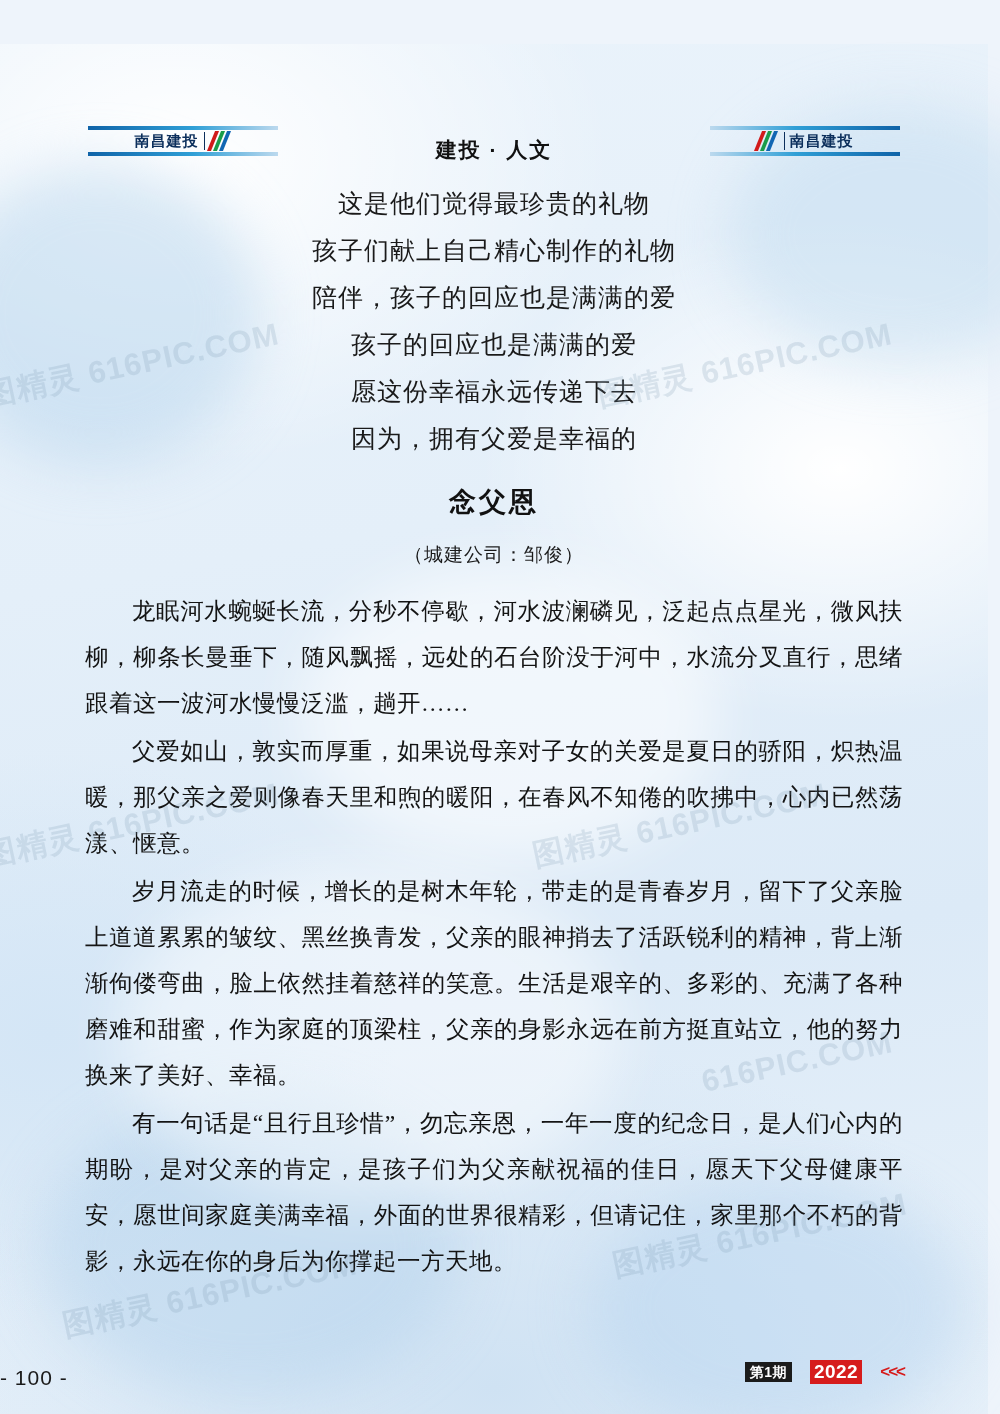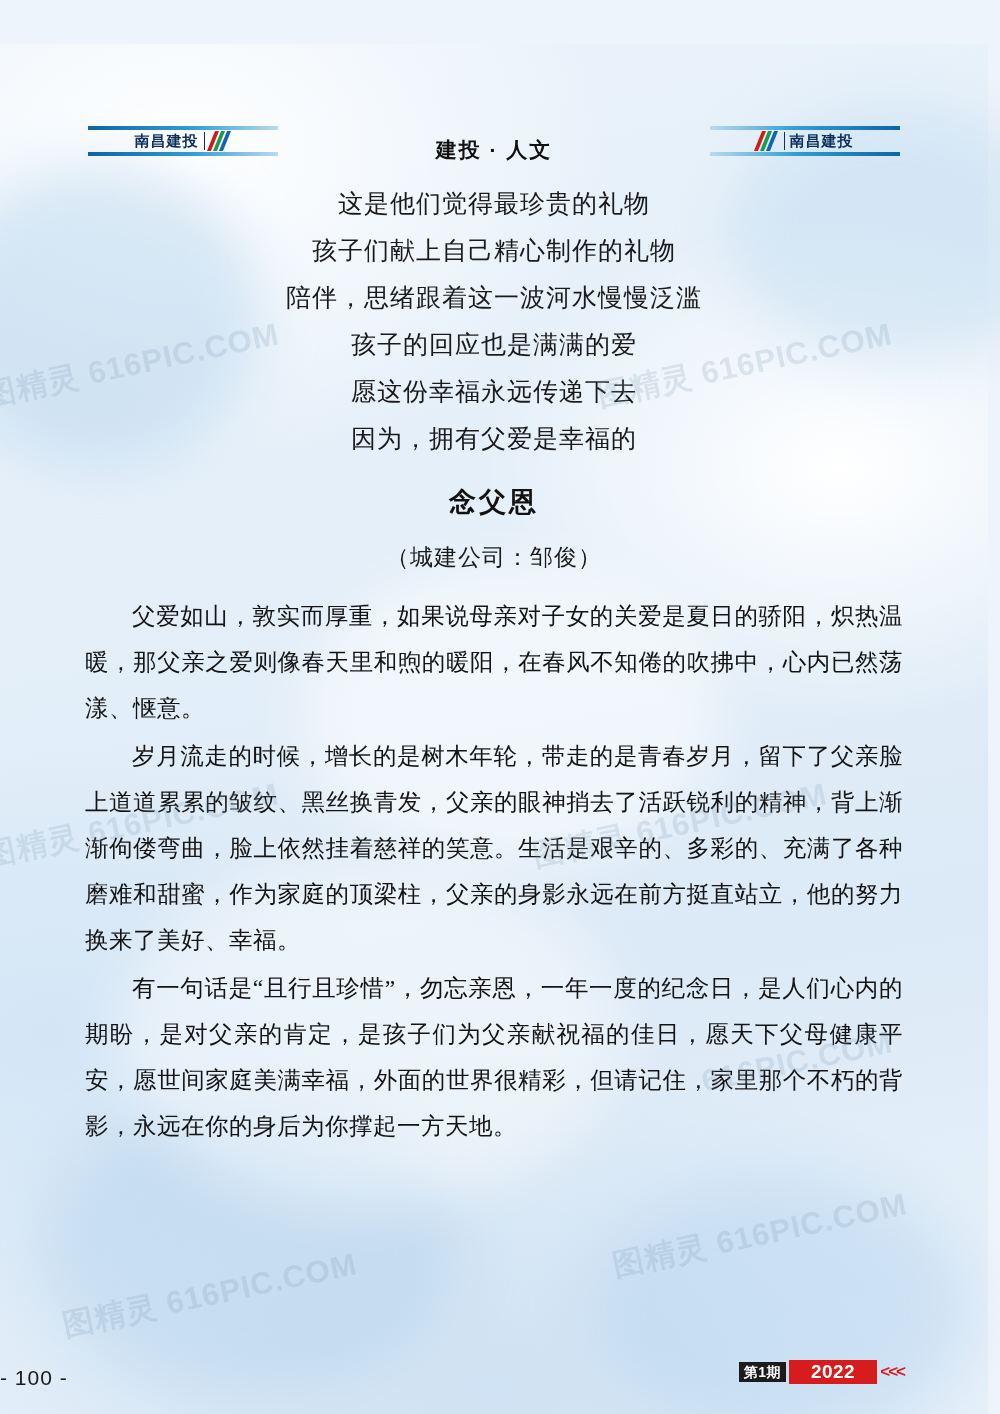--- a/index.html
+++ b/index.html
@@ -144,21 +144,21 @@
     text-align: center;
     font-family: Liberation Serif, serif;
     font-size: 27px;
     font-weight: bold;
     color: #111111;
     letter-spacing: 3px;
     margin-bottom: 22px;
   }
   .art-byline {
     text-align: center;
-    font-size: 23px;
+    font-size: 19px;
     color: #1a1a1a;
     letter-spacing: 1px;
     margin-bottom: 20px;
   }
   .art-para {
     font-size: 23.5px;
     line-height: 46px;
     color: #141414;
     text-indent: 2em;
     text-align: justify;
@@ -182,39 +182,39 @@
     font-size: 21px;
     color: #1a1a1a;
     letter-spacing: 1px;
   }
   .issue {
     position: absolute;
     right: 84px;
     top: 0;
     display: flex;
     align-items: center;
-    gap: 3px;
+    gap: 18px;
   }
   .issue-badge {
     background: #1b1b1b;
     color: #ffffff;
     font-family: "Liberation Sans", sans-serif;
     font-size: 14px;
     font-weight: bold;
     padding: 3px 5px;
     line-height: 1;
     letter-spacing: 0.5px;
   }
   .issue-year {
     background: #d61c1c;
     color: #ffffff;
     font-family: "Liberation Sans", sans-serif;
     font-size: 19px;
     font-weight: bold;
-    padding: 2px 22px;
+    padding: 2px 4px;
     line-height: 1.05;
     letter-spacing: 0.5px;
   }
   .issue-chev {
     color: #d61c1c;
     font-family: "Liberation Sans", sans-serif;
     font-size: 17px;
     font-weight: bold;
     letter-spacing: -2px;
   }
@@ -282,29 +282,30 @@
         <span class="logo-divider"></span>
         <span class="logo-name">南昌建投</span>
       </div>
     </div>
 
   </div>
 
   <div class="poem">
     <div class="poem-line">这是他们觉得最珍贵的礼物</div>
     <div class="poem-line">孩子们献上自己精心制作的礼物</div>
-    <div class="poem-line">陪伴，思绪跟着这一波河水慢慢泛滥</div>
+    <div class="poem-line">陪伴，孩子的回应也是满满的爱</div>
     <div class="poem-line">孩子的回应也是满满的爱</div>
     <div class="poem-line">愿这份幸福永远传递下去</div>
     <div class="poem-line">因为，拥有父爱是幸福的</div>
   </div>
 
   <div class="article">
     <div class="art-title">念父恩</div>
     <div class="art-byline">（城建公司：邹俊）</div>
+    <p class="art-para">龙眠河水蜿蜒长流，分秒不停歇，河水波澜磷见，泛起点点星光，微风扶柳，柳条长曼垂下，随风飘摇，远处的石台阶没于河中，水流分叉直行，思绪跟着这一波河水慢慢泛滥，趟开……</p>
     <p class="art-para">父爱如山，敦实而厚重，如果说母亲对子女的关爱是夏日的骄阳，炽热温暖，那父亲之爱则像春天里和煦的暖阳，在春风不知倦的吹拂中，心内已然荡漾、惬意。</p>
     <p class="art-para">岁月流走的时候，增长的是树木年轮，带走的是青春岁月，留下了父亲脸上道道累累的皱纹、黑丝换青发，父亲的眼神捎去了活跃锐利的精神，背上渐渐佝偻弯曲，脸上依然挂着慈祥的笑意。生活是艰辛的、多彩的、充满了各种磨难和甜蜜，作为家庭的顶梁柱，父亲的身影永远在前方挺直站立，他的努力换来了美好、幸福。</p>
     <p class="art-para">有一句话是“且行且珍惜”，勿忘亲恩，一年一度的纪念日，是人们心内的期盼，是对父亲的肯定，是孩子们为父亲献祝福的佳日，愿天下父母健康平安，愿世间家庭美满幸福，外面的世界很精彩，但请记住，家里那个不朽的背影，永远在你的身后为你撑起一方天地。</p>
   </div>
 
   <div class="footer">
     <div class="page-number">- 100 -</div>
     <div class="issue">
       <span class="issue-badge">第1期</span>
       <span class="issue-year">2022</span>

